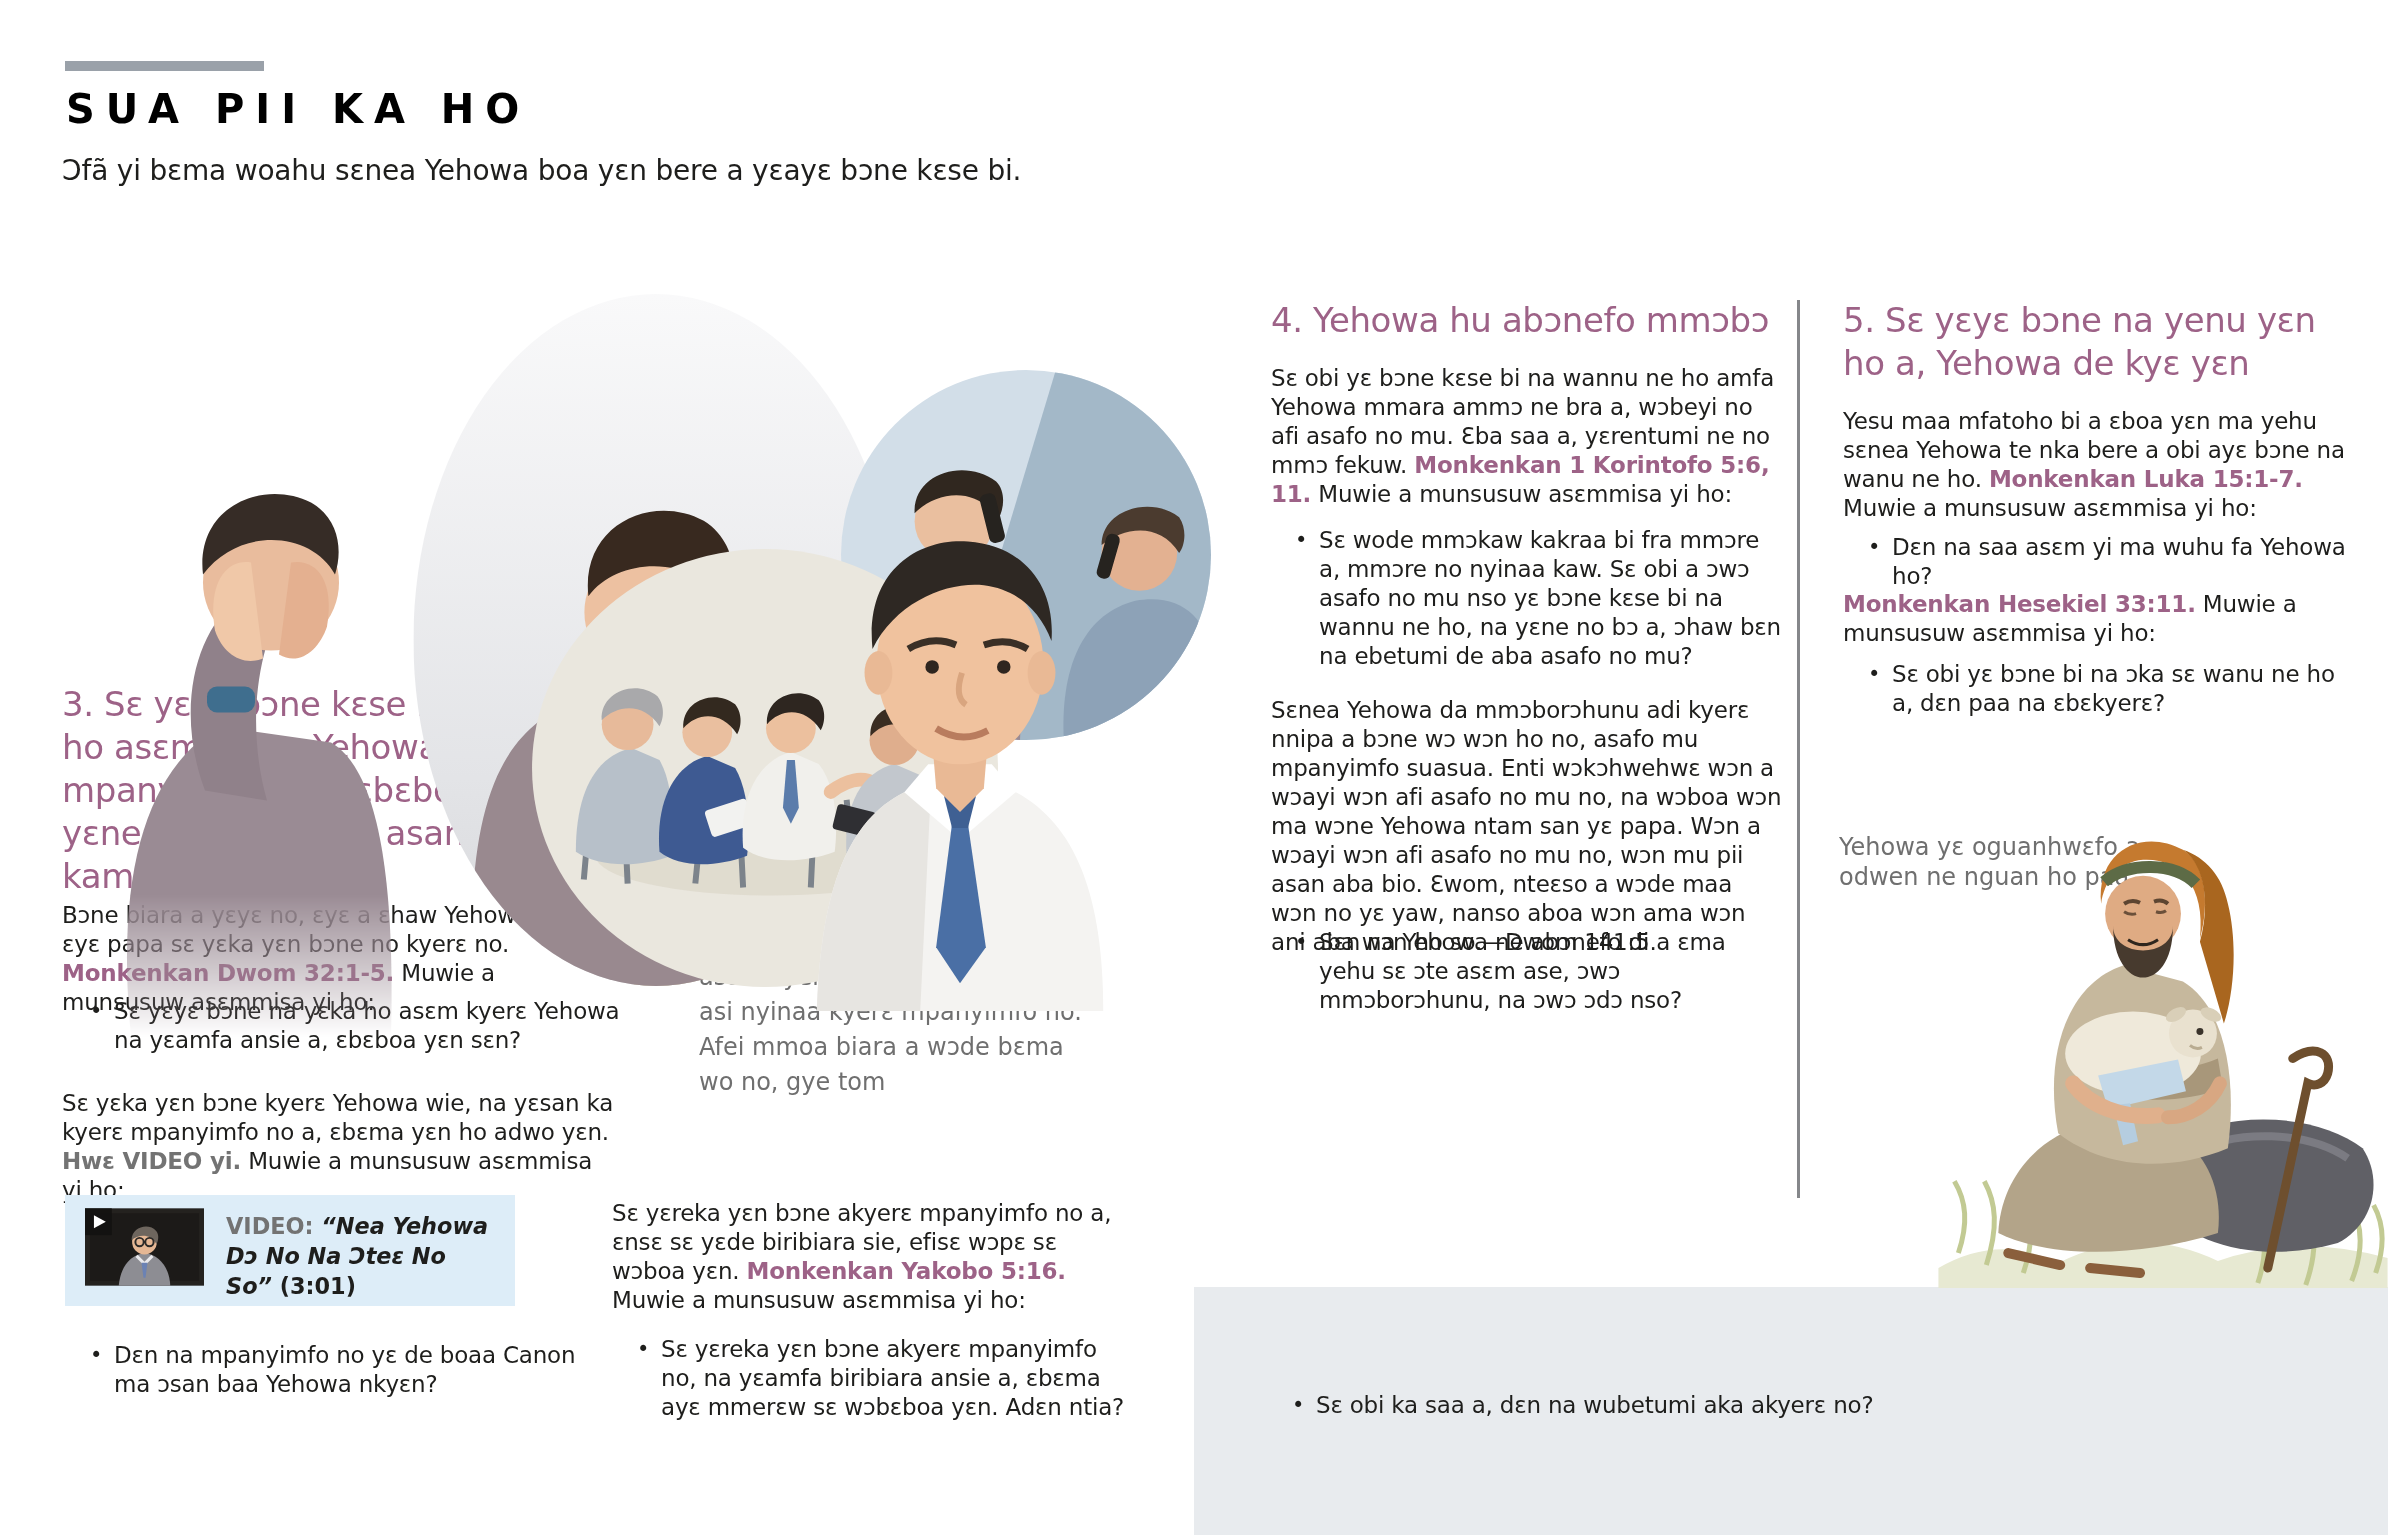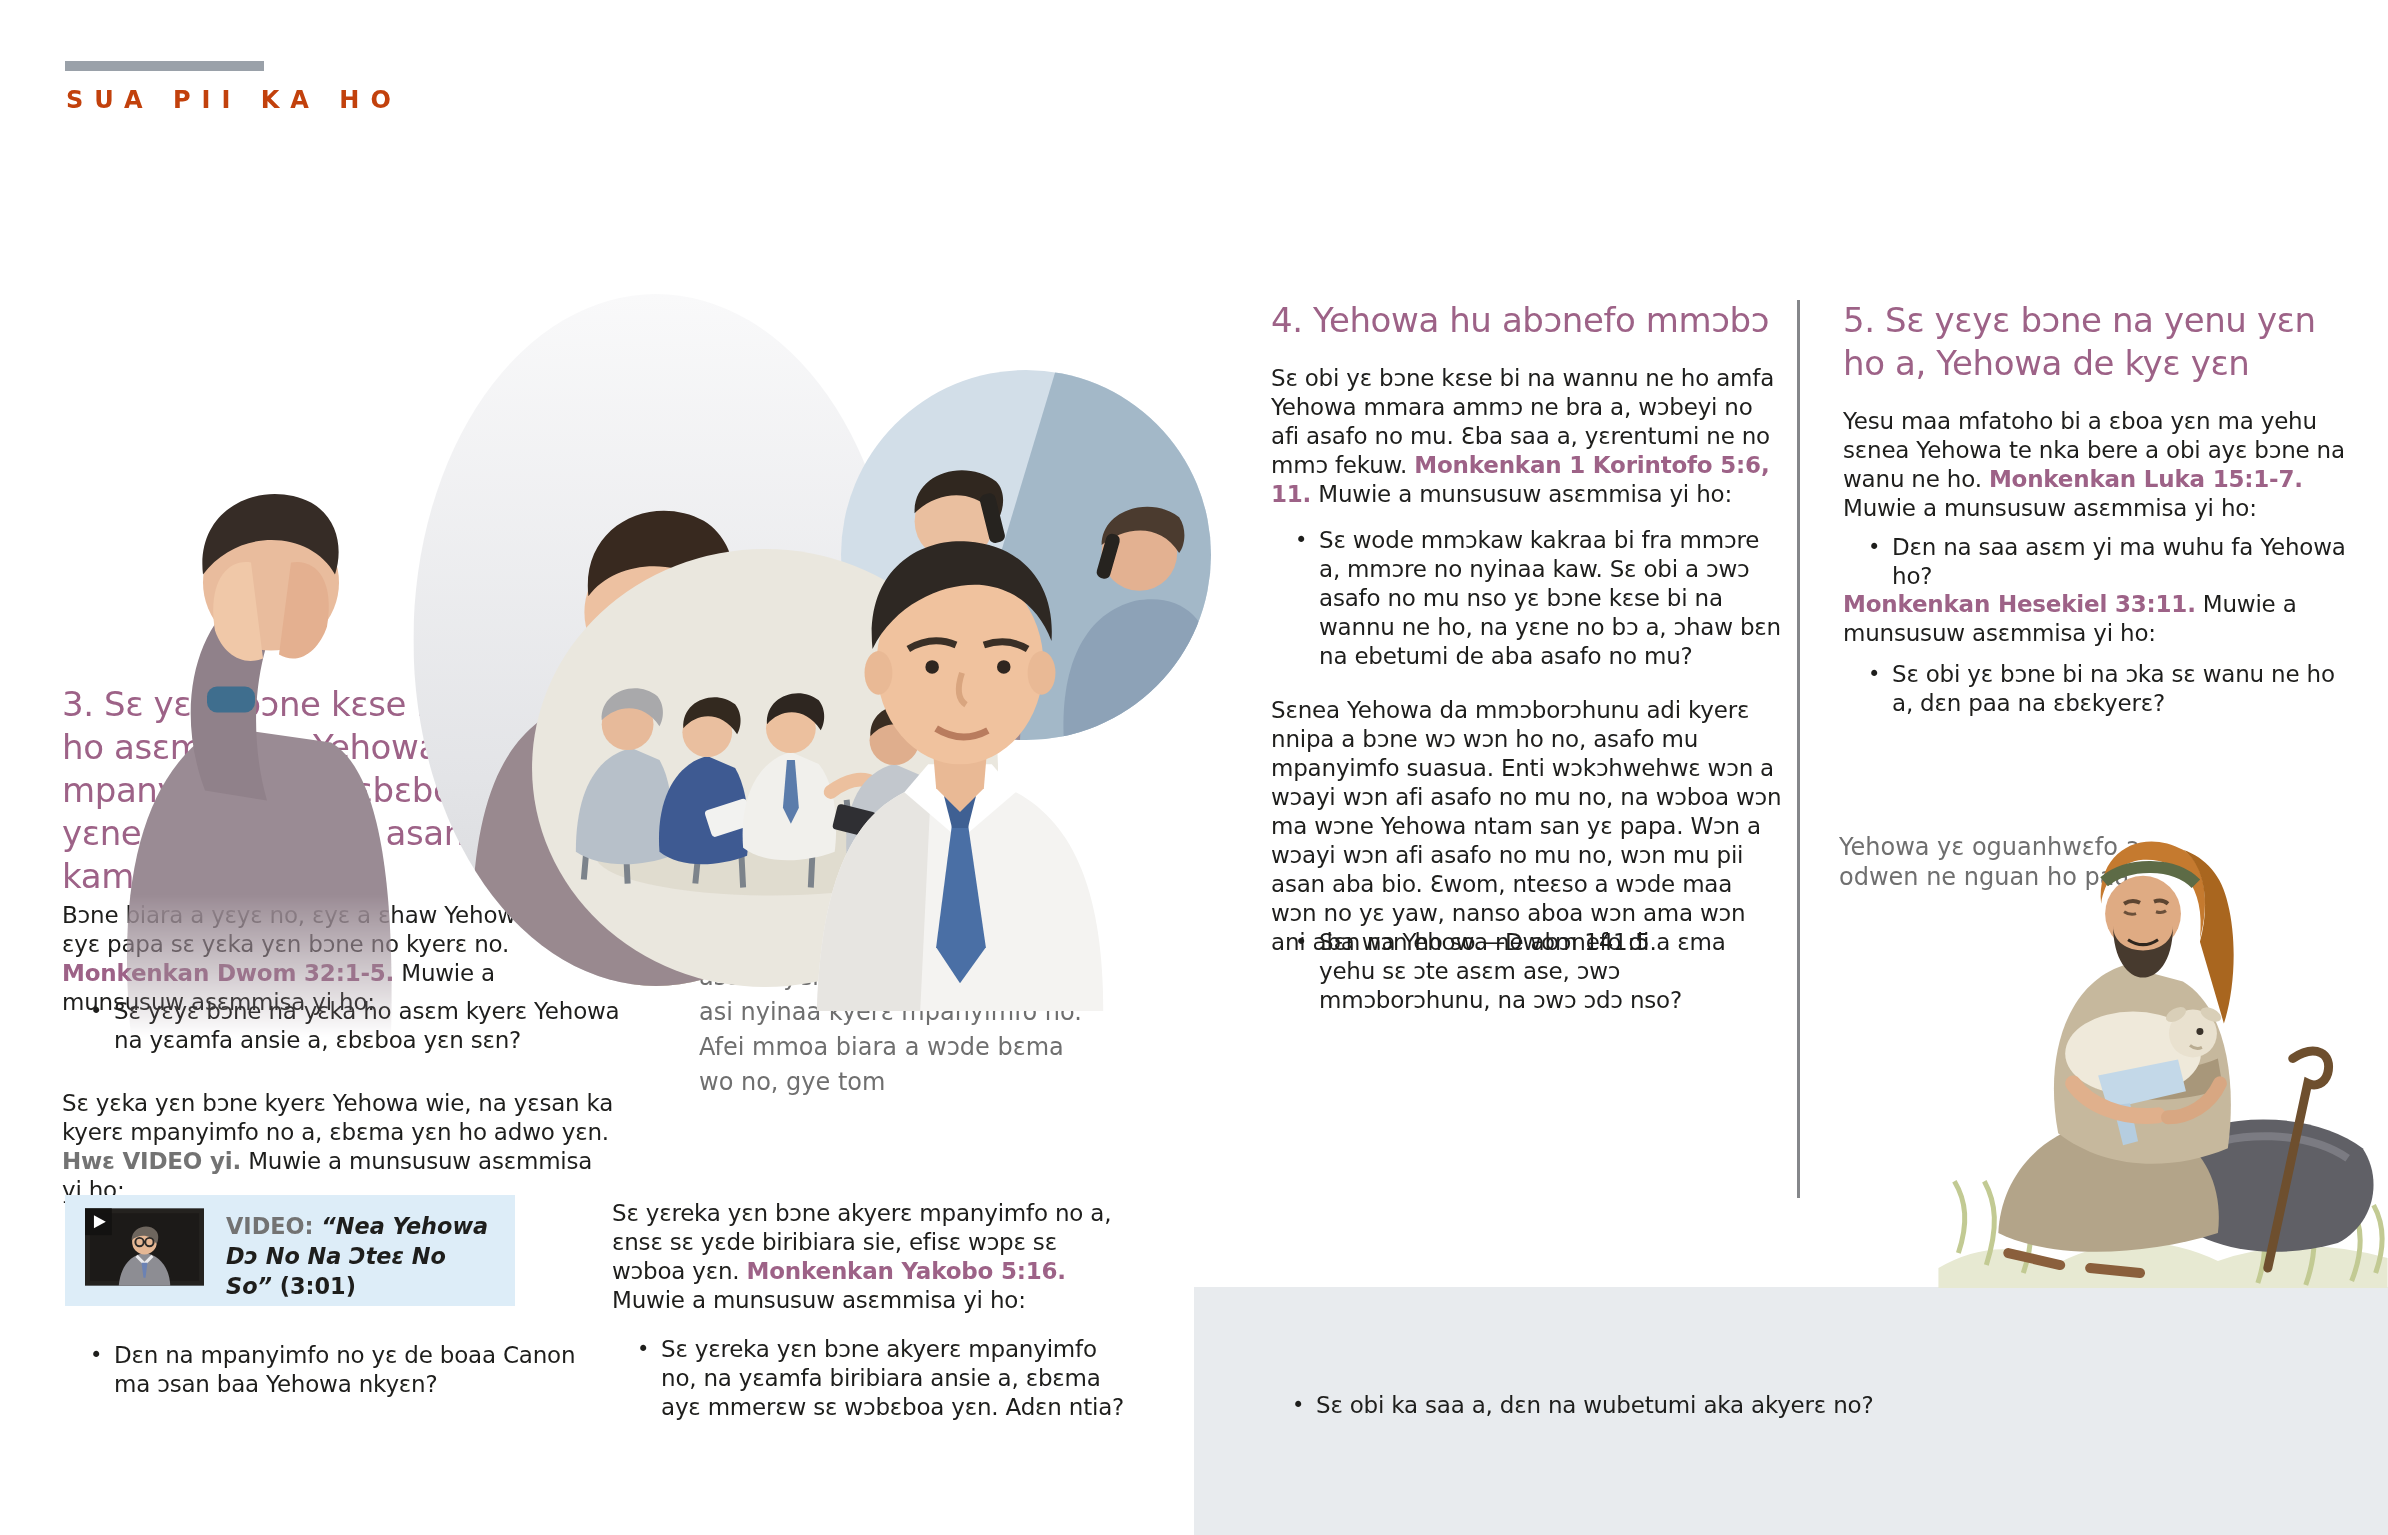--- a/index.html
+++ b/index.html
@@ -8,21 +8,21 @@
   .abs{position:absolute}
   .body-text{font-size:23px;line-height:29px;letter-spacing:-0.2px}
   .heading{color:#9d6287;font-weight:normal;font-size:34px;line-height:43px;letter-spacing:-0.4px}
   .link{color:#9d6287;font-weight:bold;text-decoration:none;cursor:pointer}
   .bluelink{color:#737373;font-weight:bold;text-decoration:none;cursor:pointer}
   .bullet{display:flex}
   .bullet .dot{flex:0 0 24px;font-size:21px;line-height:29px}
   .caption{color:#6f6f6f;font-size:24px;line-height:35px}
 
   #kicker-bar{left:65px;top:61px;width:199px;height:10px;background:#9aa1a9}
-  #kicker{left:66px;top:86px;font-size:24px;font-weight:bold;letter-spacing:11px;color:#c2410c}
+  #kicker{left:66px;top:86px;font-size:40px;font-weight:bold;letter-spacing:11px;color:#000000}
   #intro{left:62px;top:152px;font-size:28px;line-height:38px;letter-spacing:-0.2px}
 
   
   #fig-pray{left:413px;top:294px;width:488px;height:692px;z-index:1}
   #fig-phone{left:841px;top:370px;width:370px;height:370px;z-index:2}
   #fig-group{left:532px;top:549px;width:468px;height:450px;z-index:3}
   #fig-portrait{left:761px;top:466px;width:398px;height:545px;z-index:4}
   #fig-distressed{left:95px;top:390px;width:330px;height:647px;z-index:5;
     -webkit-mask-image:linear-gradient(to bottom,#000 78%,transparent 100%);
     mask-image:linear-gradient(to bottom,#000 78%,transparent 100%)}
@@ -61,20 +61,21 @@
   #bbtext{left:73px;top:24px;width:856px;font-size:24px;line-height:33px}
   #bbtext .bb-label{font-weight:bold;font-size:26px}
   #bbbullet{left:98px;top:104px;width:756px}
 </style>
 </head>
 <body>
 
 <div class="abs" id="kicker-bar"></div>
 <div class="abs" id="kicker">SUA PII KA HO</div>
 <div class="abs" id="intro">
+  <div>Ɔfã yi bɛma woahu sɛnea Yehowa boa yɛn bere a yɛayɛ bɔne kɛse bi.</div>
 </div>
 
 <div class="abs" id="fig-pray">
 <svg width="100%" height="100%" viewBox="0 0 245 348">
   <defs>
     <linearGradient id="g-pray" x1="0" x2="0" y1="0" y2="1">
       <stop offset="0" stop-color="#f9f9fa"></stop>
           <stop offset="0.7" stop-color="#e3e4e7"></stop>
           <stop offset="1" stop-color="#d6d7da"></stop>
     </linearGradient>

